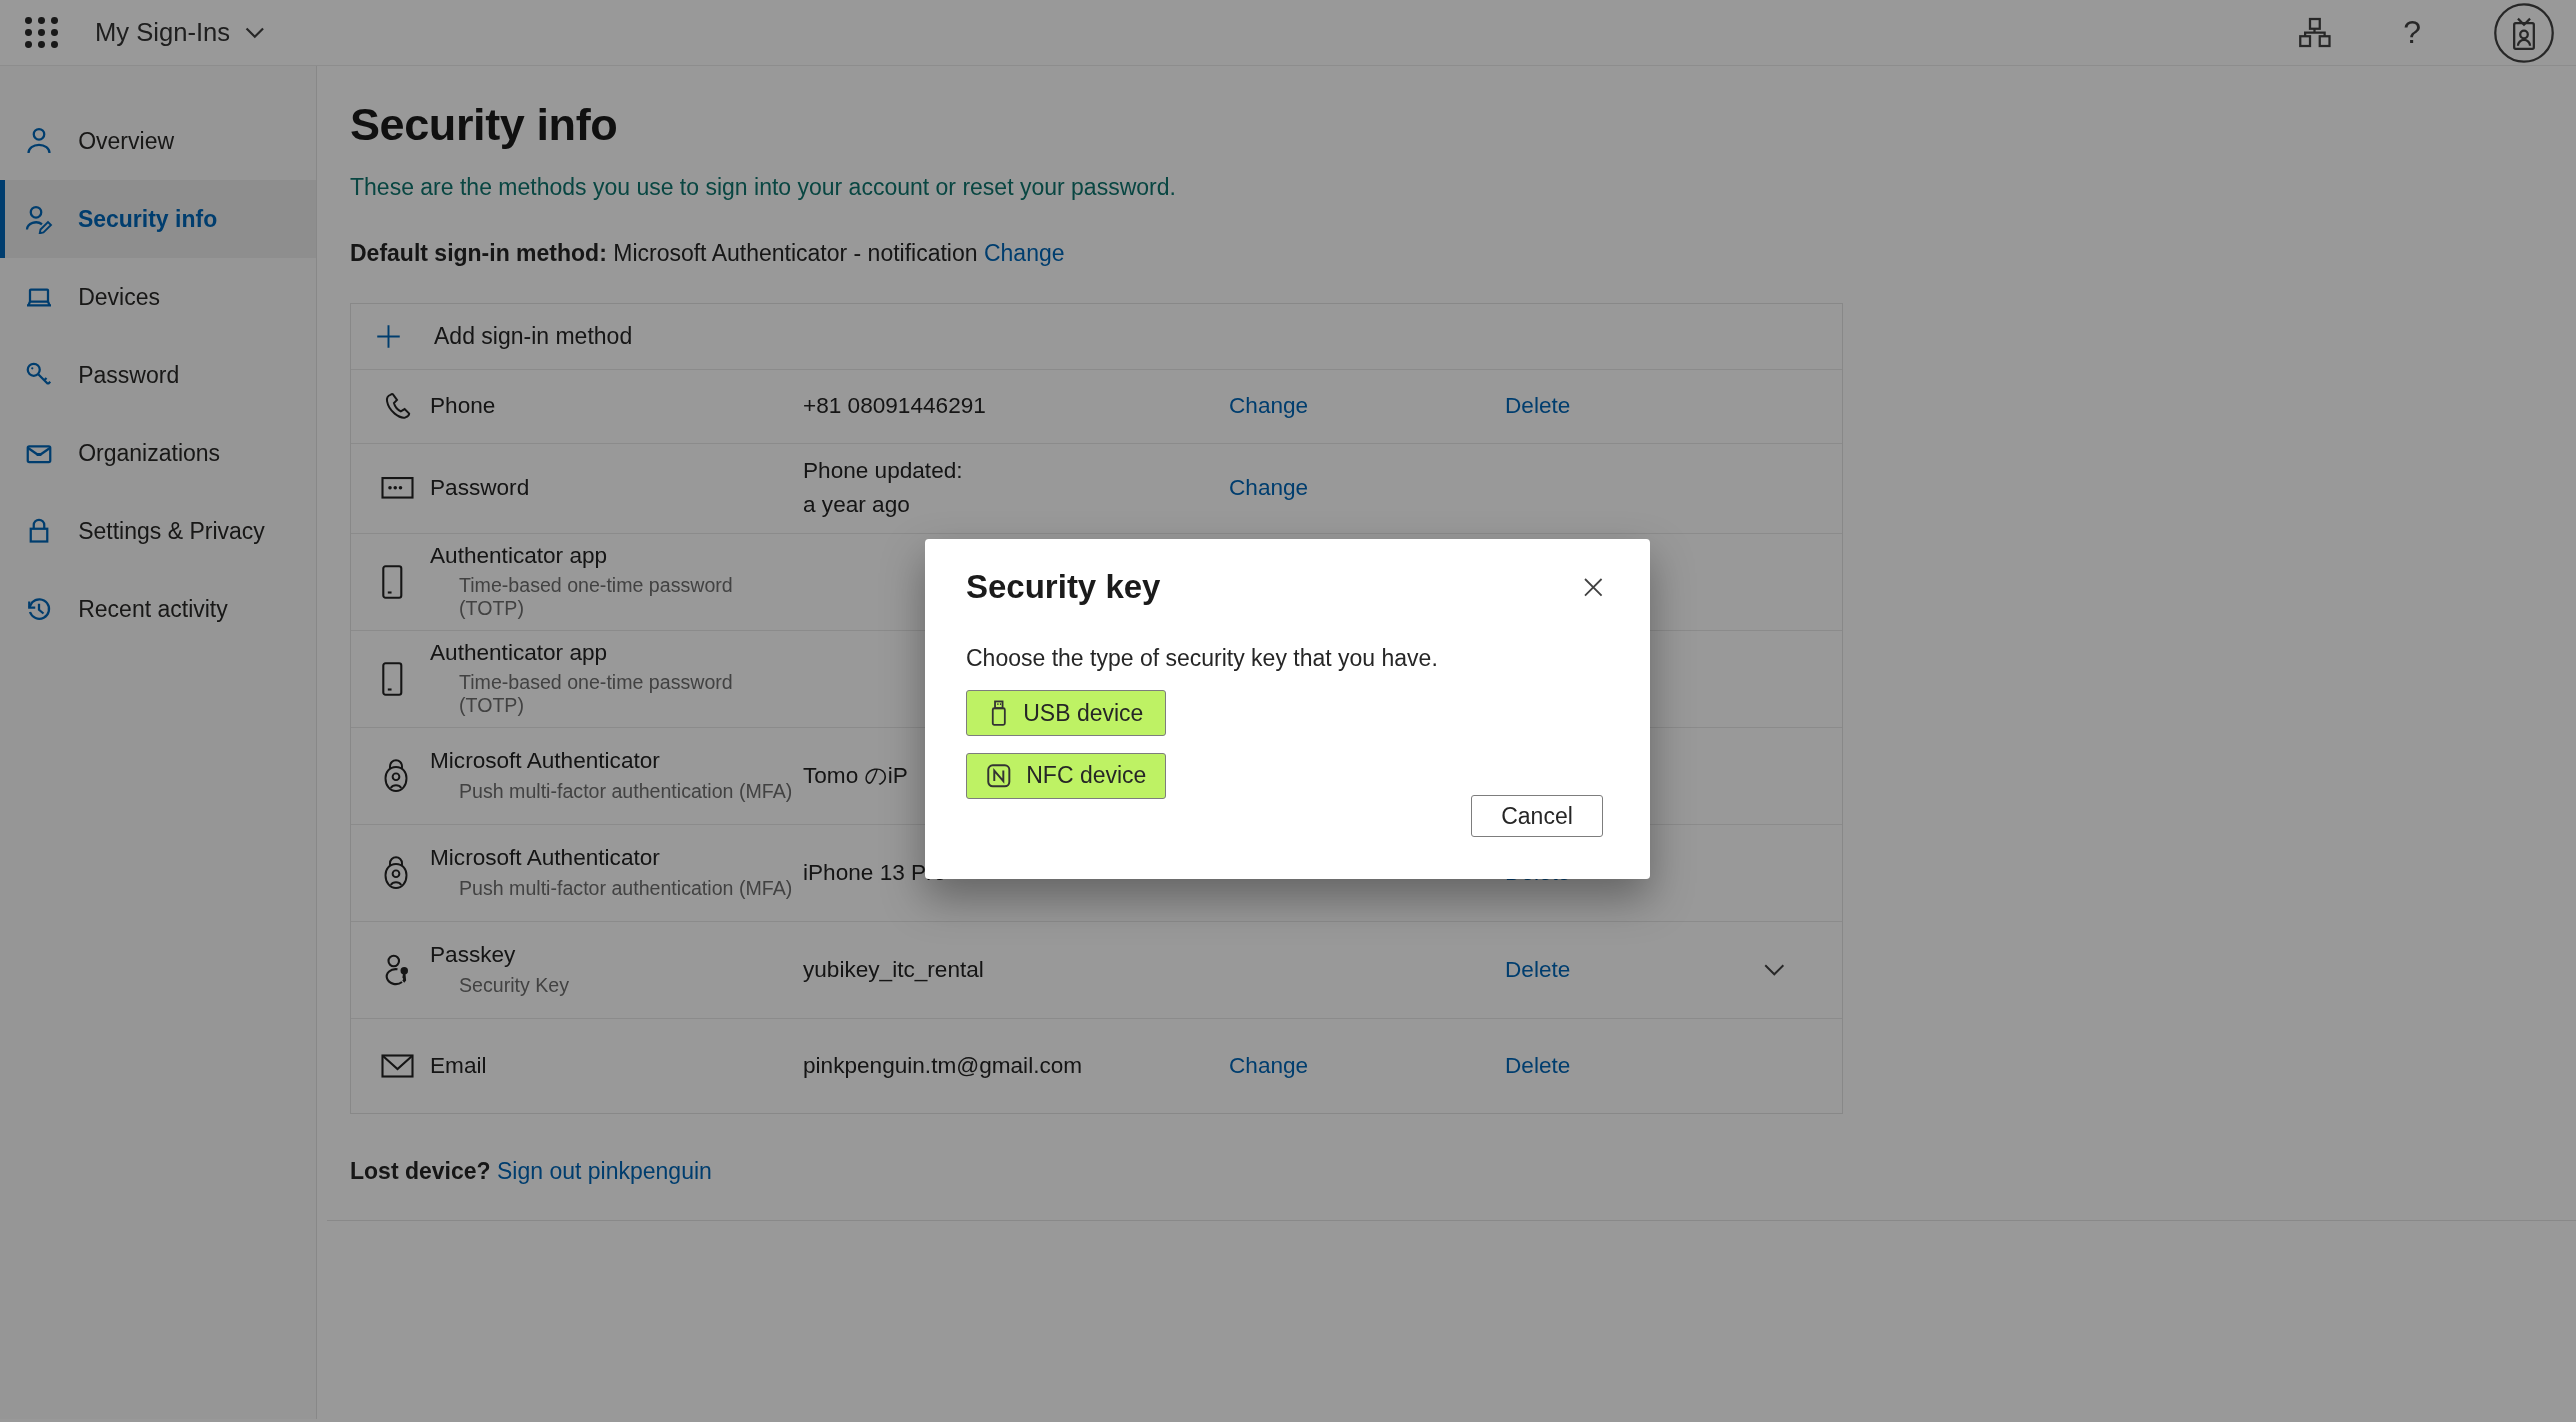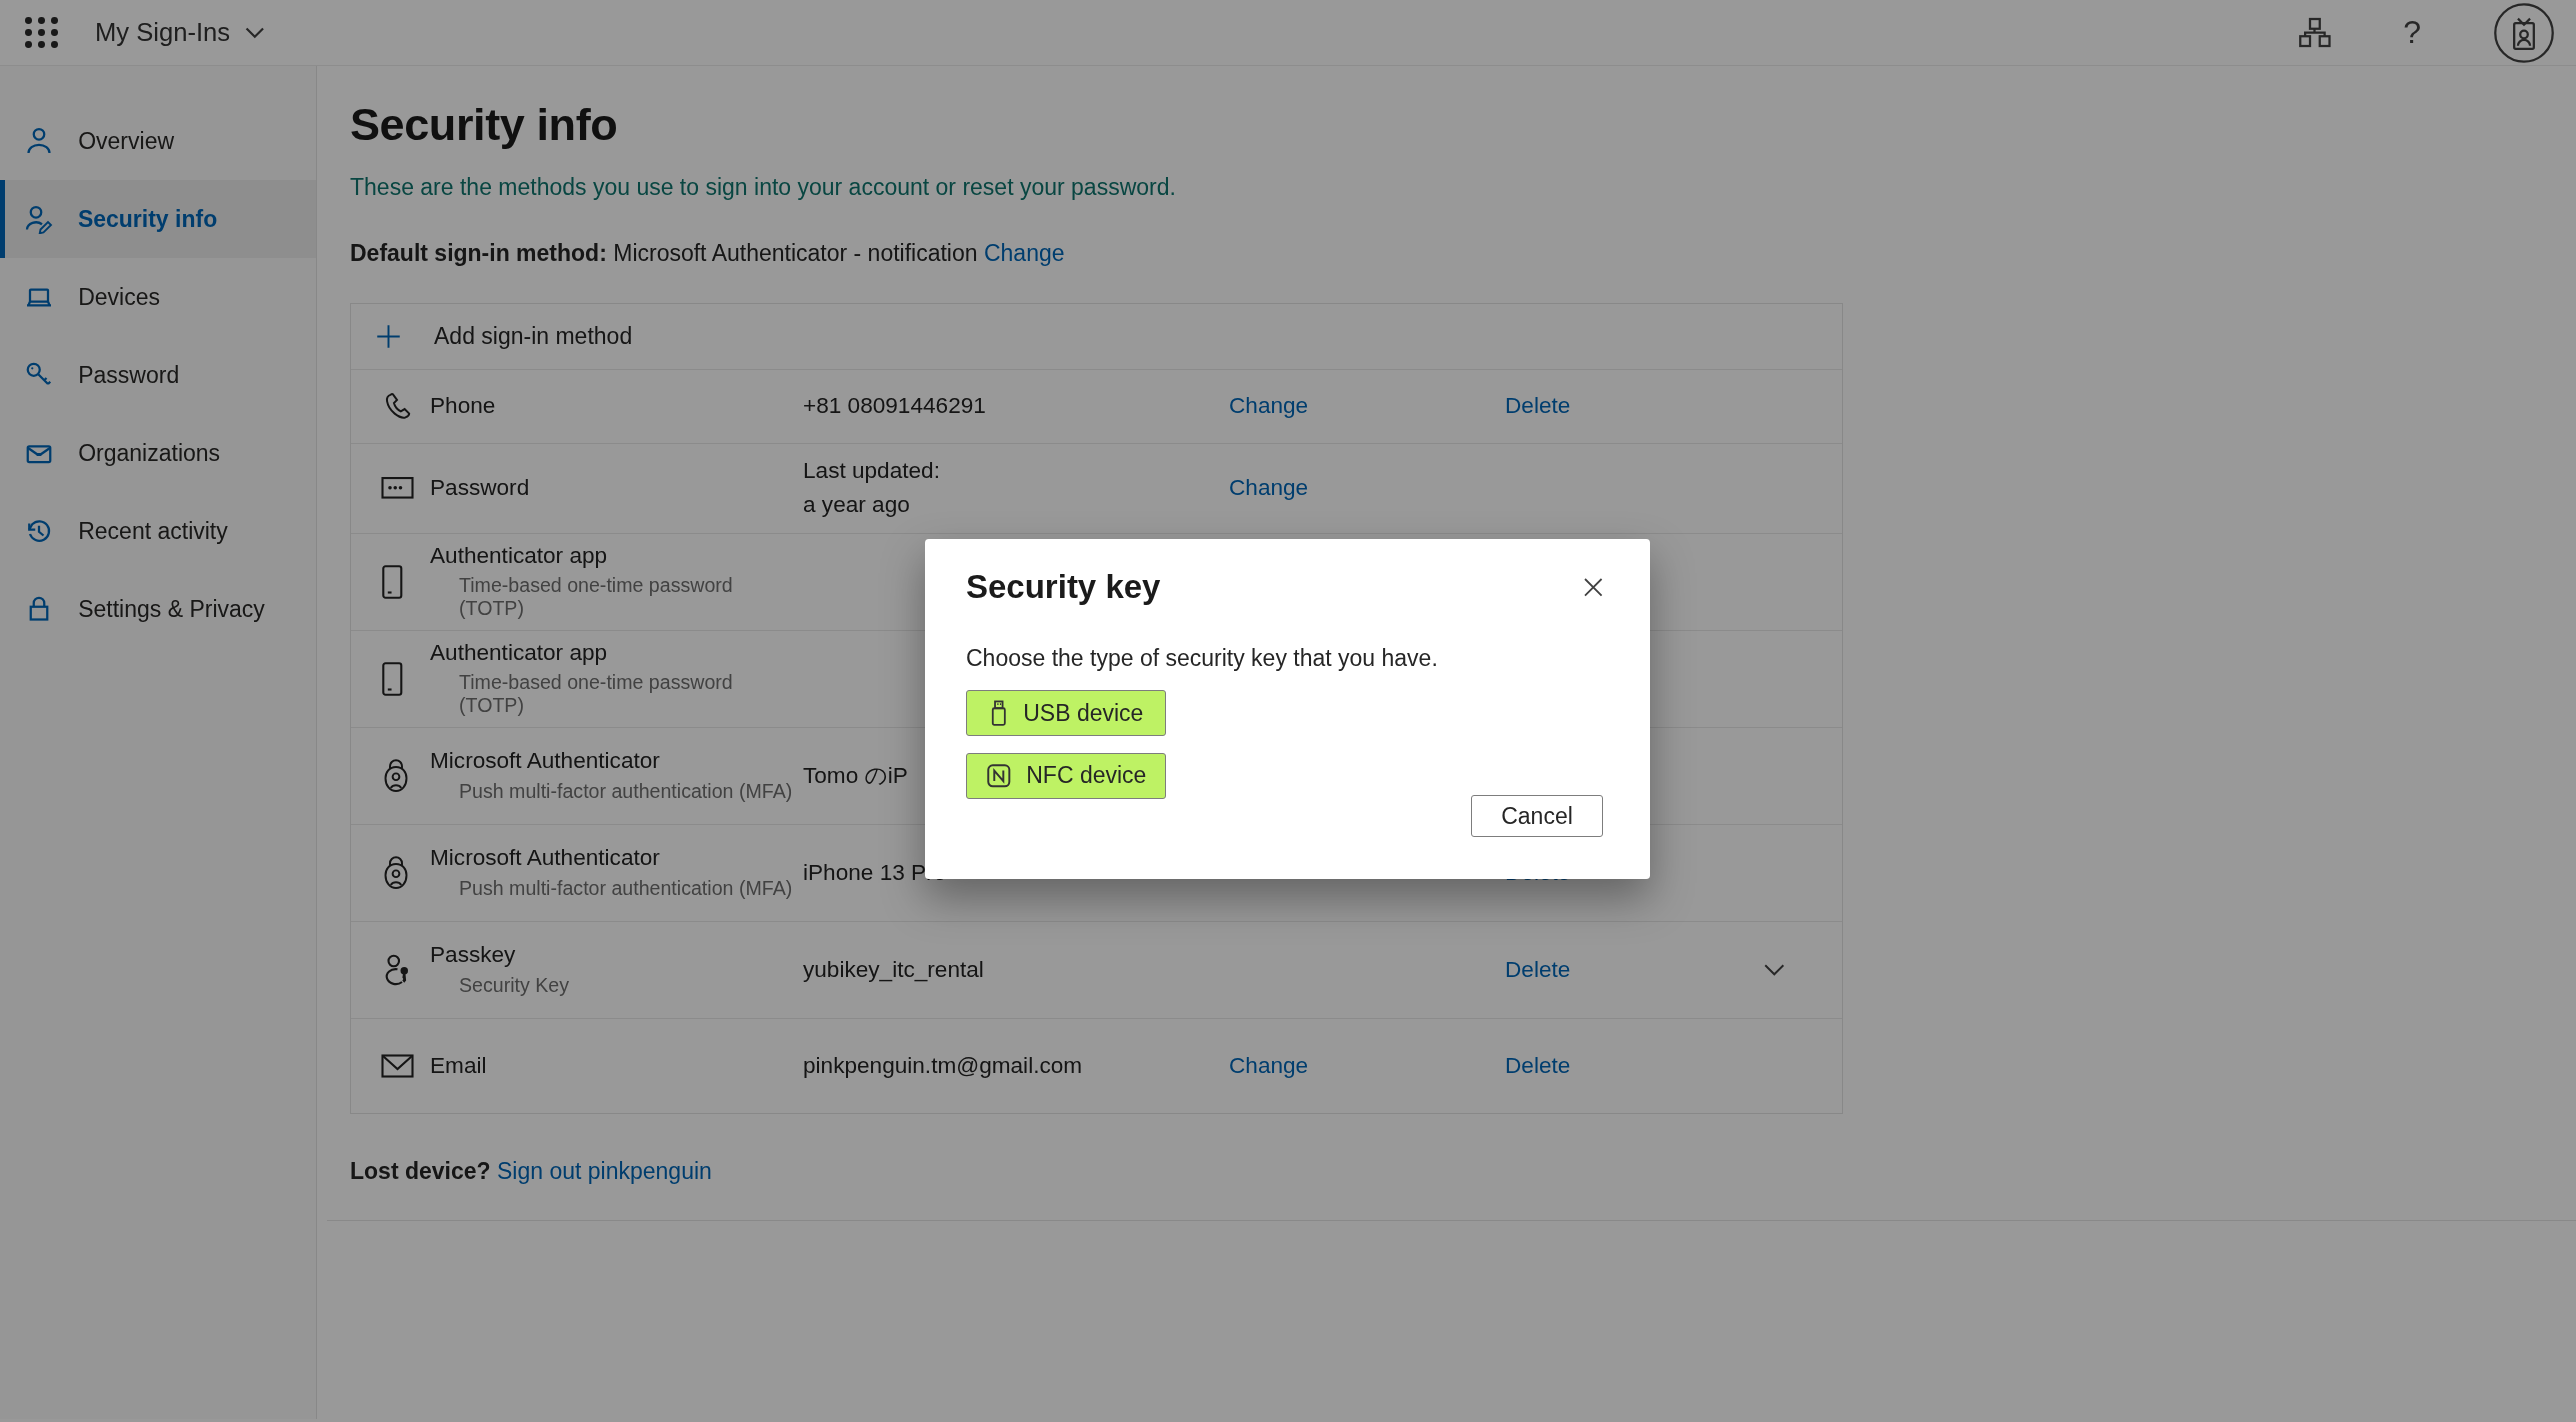--- a/index.html
+++ b/index.html
@@ -194,36 +194,36 @@
         <path d="M5 13 L18 22 h4 L35 13"></path>
         <rect x="17" y="20" width="6" height="4" fill="#0067b8" stroke="none"></rect>
       </svg>
     </span>
     <span>Organizations</span>
   </div>
 
   <div class="nav-item">
     <span class="nico">
       <svg width="30" height="30" viewBox="0 0 40 40" fill="none" stroke="#0067b8" stroke-width="3">
+        <rect x="9" y="17" width="22" height="17"></rect>
+        <path d="M13 17 v-5 a7 7 0 0 1 14 0 v5"></path>
+      </svg>
+    </span>
+    <span>Settings &amp; Privacy</span>
+  </div>
+
+  <div class="nav-item">
+    <span class="nico">
+      <svg width="30" height="30" viewBox="0 0 40 40" fill="none" stroke="#0067b8" stroke-width="3">
         <path d="M7 10 v8 h8"></path>
         <path d="M8 24 a13 13 0 1 0 3 -13 l-4 7"></path>
         <path d="M20 13 v8 l6 5"></path>
       </svg>
     </span>
     <span>Recent activity</span>
-  </div>
-
-  <div class="nav-item">
-    <span class="nico">
-      <svg width="30" height="30" viewBox="0 0 40 40" fill="none" stroke="#0067b8" stroke-width="3">
-        <rect x="9" y="17" width="22" height="17"></rect>
-        <path d="M13 17 v-5 a7 7 0 0 1 14 0 v5"></path>
-      </svg>
-    </span>
-    <span>Settings &amp; Privacy</span>
   </div>
 </div>
 
 <div class="main">
   <h1 class="page-title">Security info</h1>
   <div class="page-desc">These are the methods you use to sign into your account or reset your password.</div>
 
   <div class="default-line">
     <b>Default sign-in method:</b>
     <span>Microsoft Authenticator - notification</span>
@@ -262,21 +262,21 @@
           <rect x="2" y="4" width="40" height="26"></rect>
           <circle cx="12" cy="17" r="2.4" fill="#242424" stroke="none"></circle>
           <circle cx="19" cy="17" r="2.4" fill="#242424" stroke="none"></circle>
           <circle cx="26" cy="17" r="2.4" fill="#242424" stroke="none"></circle>
         </svg>
       </div>
       <div class="c-name">
           <div class="rname">Password</div>
         </div>
       <div class="c-value">
-        <div>Last updated:</div>
+        <div>Phone updated:</div>
         <div class="v2">a year ago</div>
       </div>
       <div class="c-change"><a class="link hide-if-empty">Change</a></div>
       <div class="c-delete"></div>
       <div class="c-exp"></div>
     </div>
 
     <div class="trow" style="height:97px">
       <div class="c-icon">
         <svg width="22.6" height="36" viewBox="0 0 30 48" fill="none" stroke="#242424" stroke-width="2.8">

